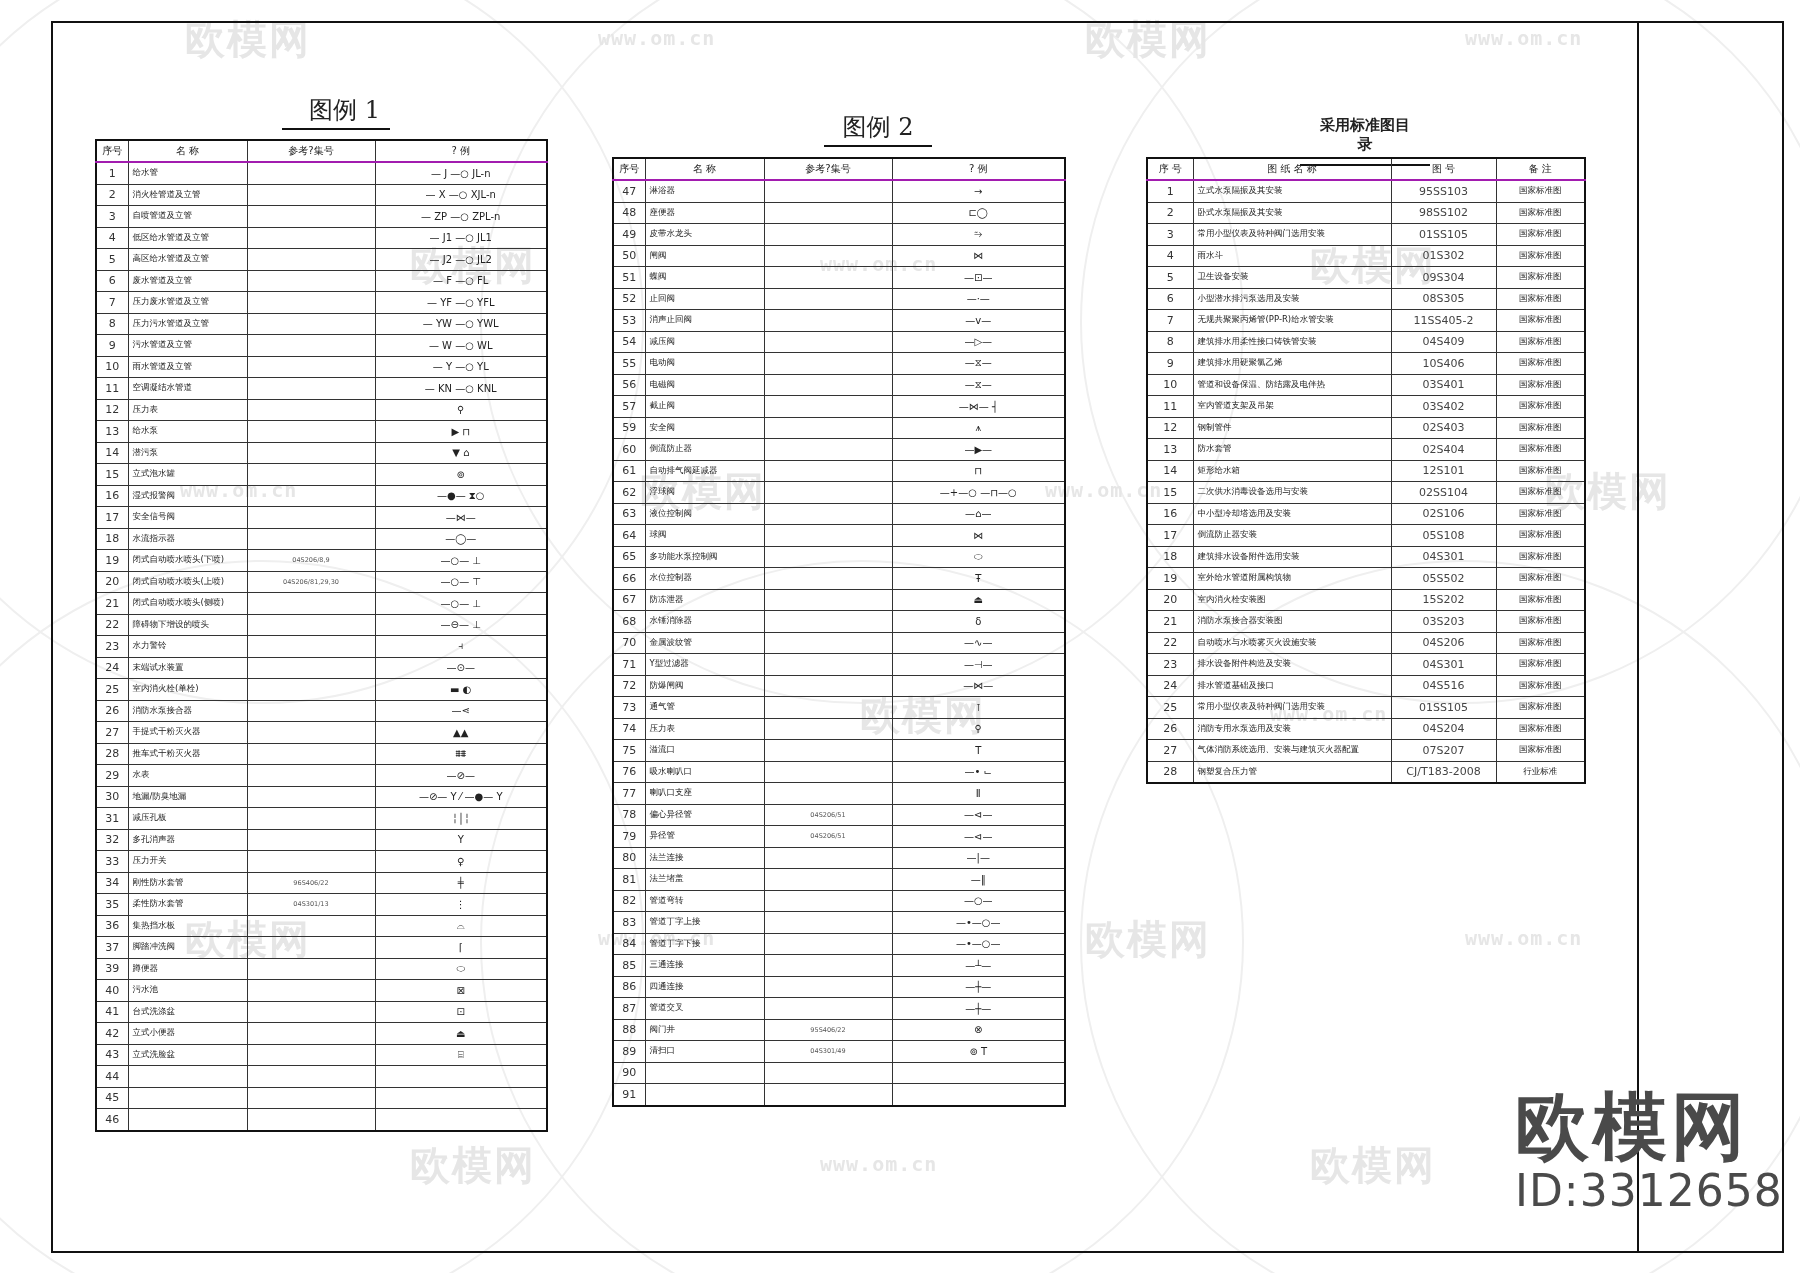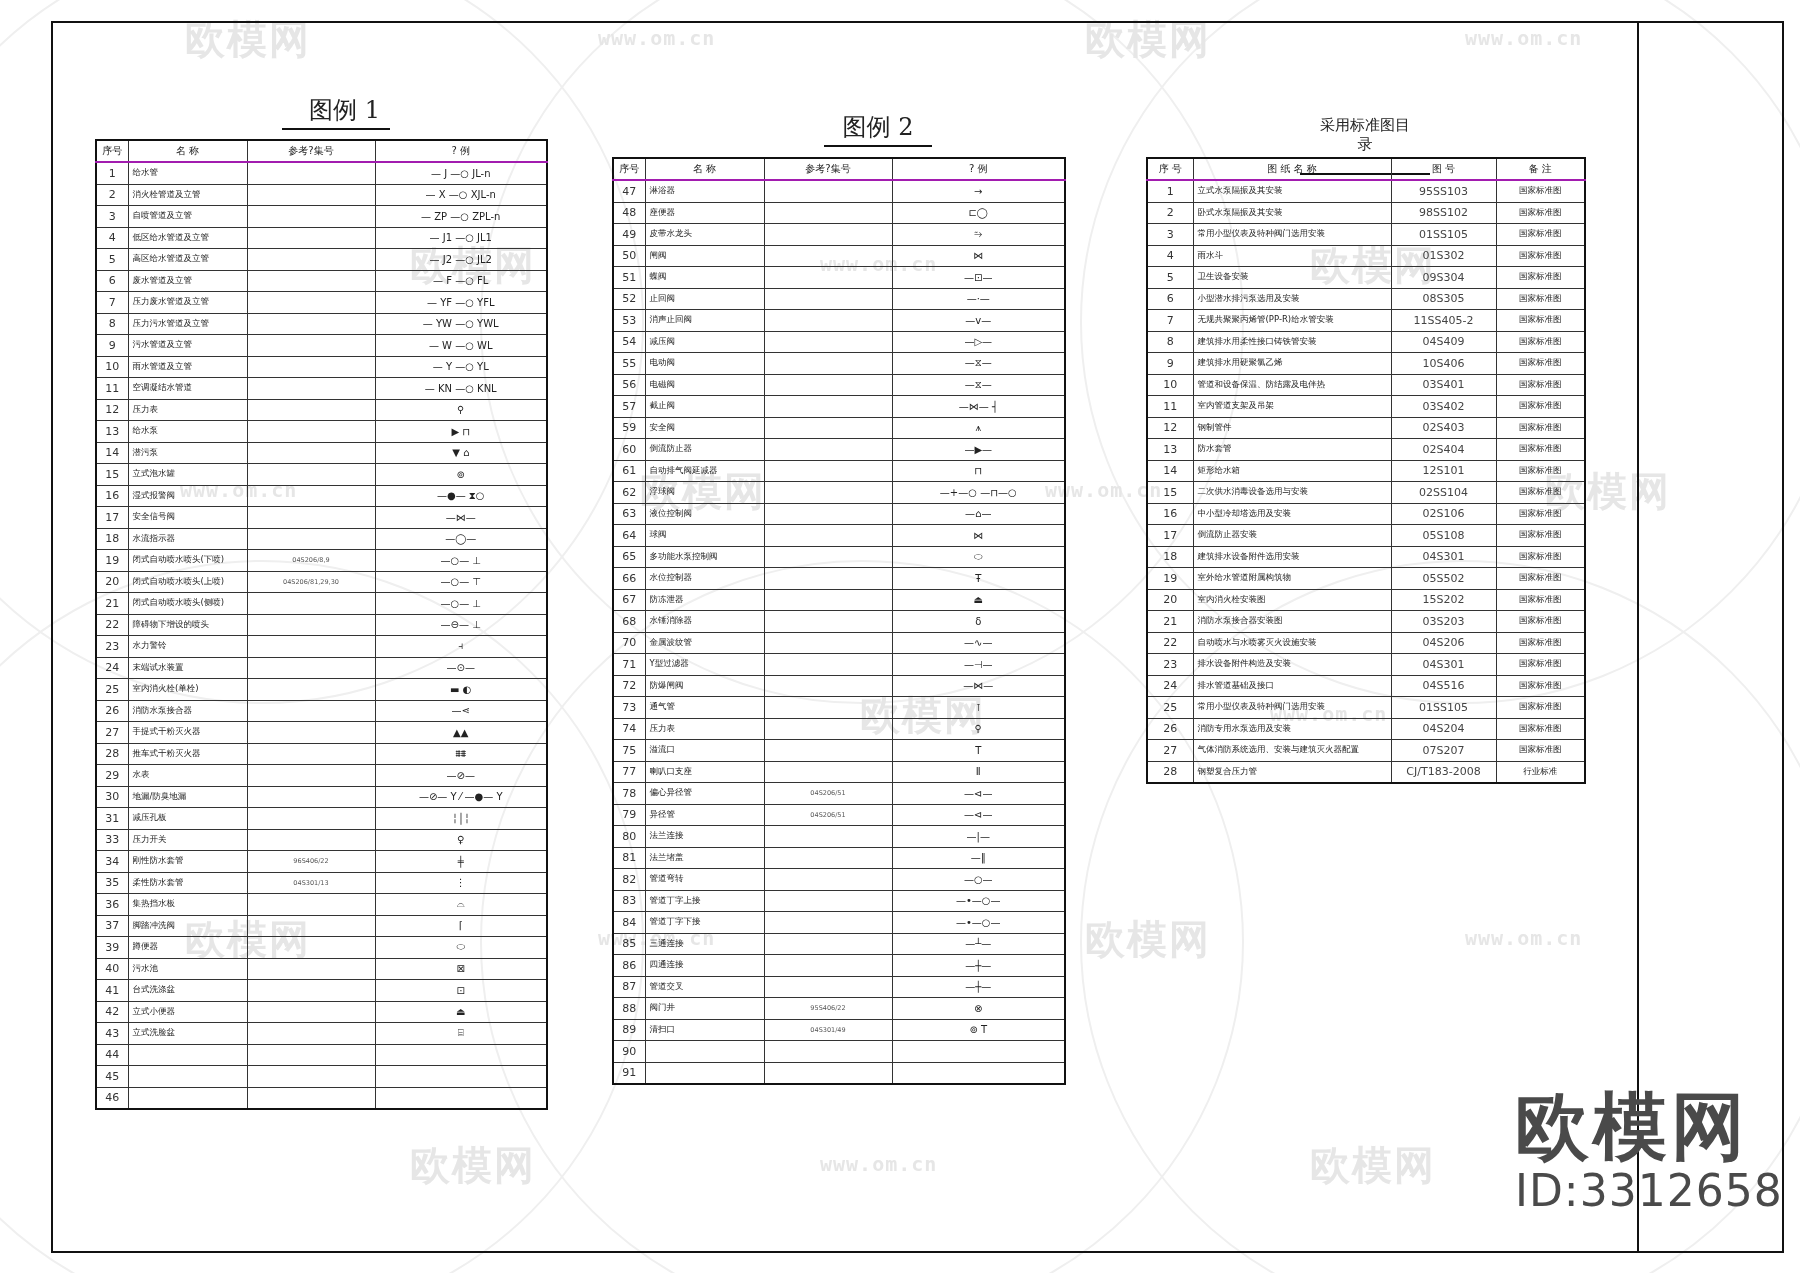--- a/index.html
+++ b/index.html
@@ -8,21 +8,21 @@
   .frame { position:absolute; left:51px; top:21px; width:1733px; height:1232px;
            border:2.5px solid #111; box-sizing:border-box; }
   .title-strip { position:absolute; left:1637px; top:21px; width:2px; height:1232px; background:#111; }
   .watermark { position:absolute; color:#e6e6e6; font-weight:bold; pointer-events:none; }
   .wm-logo { font-size:40px; letter-spacing:2px; }
   .wm-url { font-size:20px; letter-spacing:1px; font-family:"DejaVu Sans Mono", monospace; }
   .arc { position:absolute; border:2px solid #efefef; border-radius:50%; pointer-events:none; }
 
   .tbl-title { position:absolute; font-family:"DejaVu Serif", serif; font-size:24px;
                border-bottom:2px solid #111; padding:0 10px 2px; text-align:center; }
-  .tbl-title.small { font-size:15px; padding:0 20px 19px; }
+  .tbl-title.small { font-size:15px; padding:0 20px 10px;font-weight:bold; }
 
   table.legend { position:absolute; border-collapse:collapse; border:2px solid #111; table-layout:fixed; }
   table.legend th, table.legend td { border:1px solid #333; height:20.5px; padding:0 4px;
          font-size:9px; white-space:nowrap; overflow:hidden; vertical-align:middle; }
   table.legend th { font-weight:normal; font-size:10px; text-align:center; height:20px;
          border-bottom:2px solid #a21caf; }
   table.legend td.no { text-align:center; font-size:11px; color:#333; }
   table.legend td.ref { text-align:center; font-size:6.5px; color:#555; }
   table.legend td.sym { text-align:center; font-size:10px; color:#222; }
   table.legend td.name { font-size:8.5px; }
@@ -265,20 +265,26 @@
         <td class="ref"></td>
         <td class="sym">—⊘—  Y  ⁄  —●—  Y</td>
       </tr>
       <tr>
         <td class="no">31</td>
         <td class="name">减压孔板</td>
         <td class="ref"></td>
         <td class="sym">╎│╎</td>
       </tr>
       <tr>
+        <td class="no">32</td>
+        <td class="name">多孔消声器</td>
+        <td class="ref"></td>
+        <td class="sym">Y</td>
+      </tr>
+      <tr>
         <td class="no">33</td>
         <td class="name">压力开关</td>
         <td class="ref"></td>
         <td class="sym">♀</td>
       </tr>
       <tr class="thick">
         <td class="no">34</td>
         <td class="name">刚性防水套管</td>
         <td class="ref">96S406/22</td>
         <td class="sym">╪</td>
@@ -525,20 +531,26 @@
         <td class="ref"></td>
         <td class="sym">⚲</td>
       </tr>
       <tr class="thick">
         <td class="no">75</td>
         <td class="name">溢流口</td>
         <td class="ref"></td>
         <td class="sym">T</td>
       </tr>
       <tr>
+        <td class="no">76</td>
+        <td class="name">吸水喇叭口</td>
+        <td class="ref"></td>
+        <td class="sym">—•  ⌙</td>
+      </tr>
+      <tr>
         <td class="no">77</td>
         <td class="name">喇叭口支座</td>
         <td class="ref"></td>
         <td class="sym">Ⅱ</td>
       </tr>
       <tr>
         <td class="no">78</td>
         <td class="name">偏心异径管</td>
         <td class="ref">04S206/51</td>
         <td class="sym">—⊲—</td>

